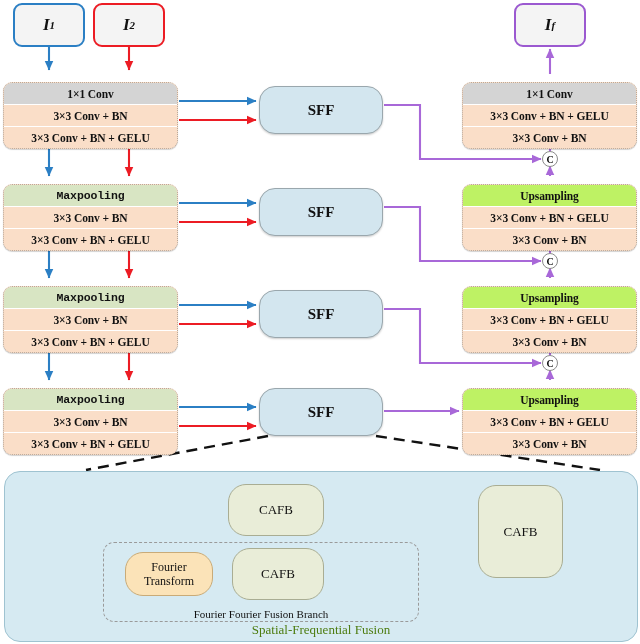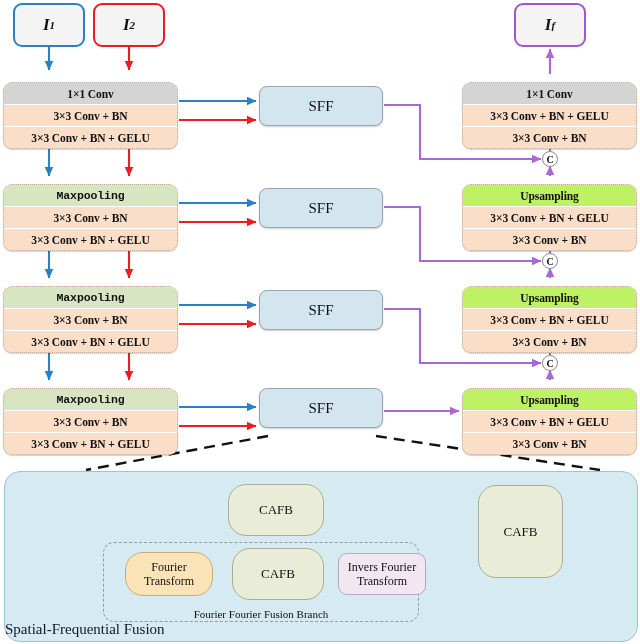--- a/index.html
+++ b/index.html
@@ -26,35 +26,35 @@
   .row{height:21px;display:flex;align-items:center;justify-content:center;
        font-size:11.5px;font-weight:bold;color:#111;letter-spacing:-.1px;
        border-bottom:1px solid #ffffff;}
   .row:last-child{border-bottom:none;}
   .row.head-gray{background:#d4d4d4;}
   .row.head-green{background:#d8e5c3;font-family:Liberation Mono, monospace;}
   .row.head-rose{background:#bef264;}
   .row.conv{background:#fadec8;}
 
   
-  .sff{width:124px;height:40px;border-radius:8px;background:#d3e6ef;
+  .sff{width:124px;height:48px;border-radius:16px;background:#d3e6ef;
        border:1px solid #9aa7ad;display:flex;align-items:center;justify-content:center;
-       font-size:15px;font-weight:normal;color:#111;z-index:3;
+       font-size:15px;font-weight:bold;color:#111;z-index:3;
        box-shadow:0 1px 2px rgba(0,0,0,.2);}
 
   
   .cnode{width:16px;height:16px;border-radius:50%;background:#fff;
          border:1.3px solid #8a8a8a;display:flex;align-items:center;justify-content:center;
          font-size:10px;font-weight:bold;color:#111;z-index:5;}
 
   
   .panel{position:absolute;left:4px;top:471px;width:632px;height:169px;
          border-radius:16px;background:#d6eaf2;border:1px solid #9fc3d1;z-index:1;}
-  .panel-title{position:absolute;left:0;right:0;bottom:3px;
-               font-size:15px;color:#0f172a;}
+  .panel-title{position:absolute;left:0;right:0;bottom:3px;text-align:center;
+               font-size:13px;color:#4d7c0f;}
   .fgfb{position:absolute;left:103px;top:542px;width:314px;height:78px;
         border:1px dashed #9a9a9a;border-radius:11px;z-index:2;background:transparent;}
   .fgfb-title{position:absolute;left:0;right:0;bottom:1px;text-align:center;
               font-size:11px;color:#111;}
   .cafb{border-radius:18px;background:#e9edd8;border:1px solid #a9ad93;
         display:flex;align-items:center;justify-content:center;
         font-size:13px;color:#111;z-index:4;}
   .ft{border-radius:18px;background:#fbe3b8;border:1px solid #c9ab78;
       display:flex;align-items:center;justify-content:center;text-align:center;
       font-size:12px;line-height:1.18;color:#111;z-index:4;}
@@ -208,16 +208,15 @@
   <div class="panel">
     <div class="panel-title">Spatial-Frequential Fusion</div>
   </div>
   <div class="fgfb">
     <div class="fgfb-title">Fourier Fourier Fusion Branch</div>
   </div>
 
   <div class="node cafb" style="left:228px;top:484px;width:96px;height:52px;">CAFB</div>
   <div class="node ft" style="left:125px;top:552px;width:88px;height:44px;">Fourier Transform</div>
   <div class="node cafb" style="left:232px;top:548px;width:92px;height:52px;">CAFB</div>
-  <div class="node ift" style="left:338px;top:553px;width:88px;height:42px;">Invers Fourier Transform</div>
   <div class="node cafb" style="left:478px;top:485px;width:85px;height:93px;">CAFB</div>
 
 </div>
 
 </body></html>

